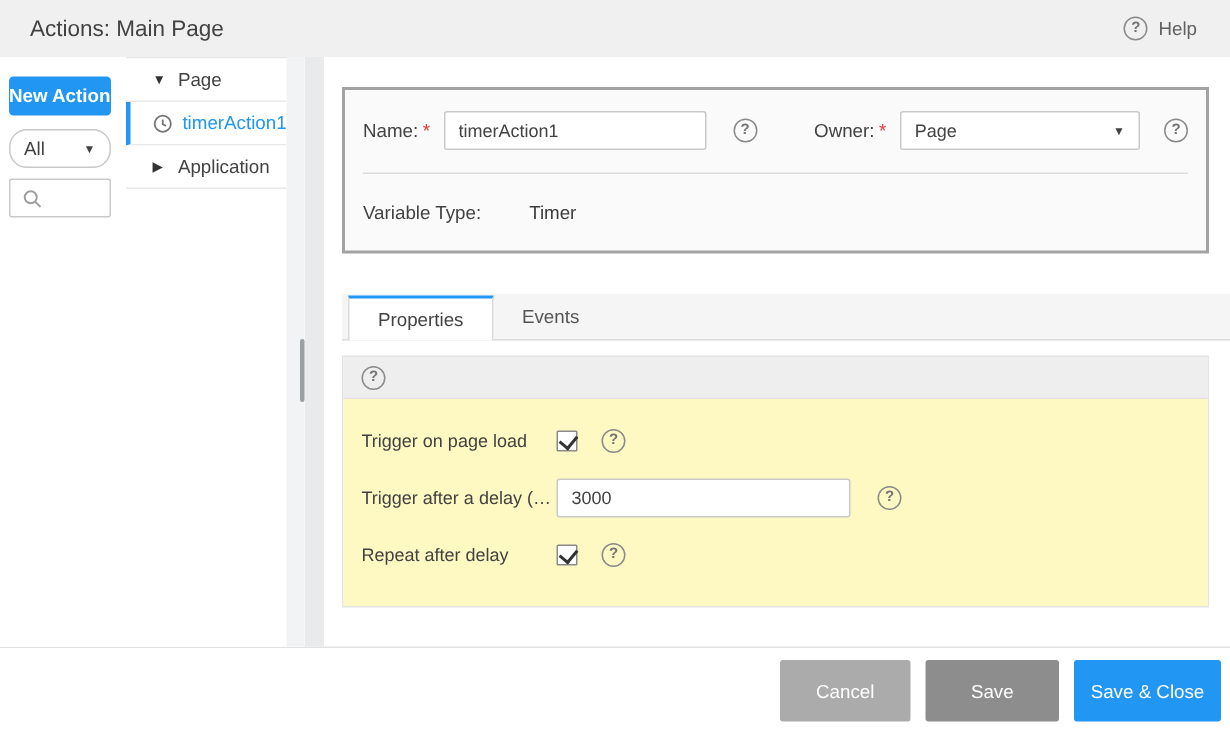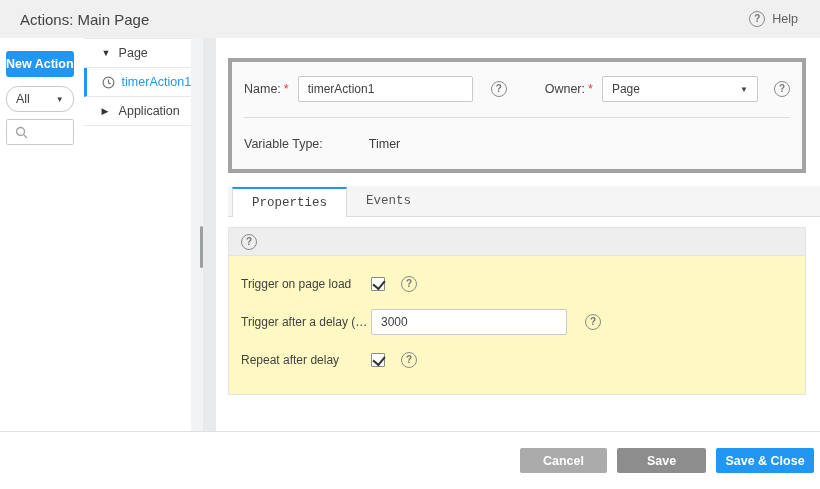--- a/index.html
+++ b/index.html
@@ -90,21 +90,21 @@
   }
 
   .gutter { width: 13px; flex: 0 0 13px; background: #e9eaeb; }
 
   
   .main { flex: 1 1 auto; background: #fff; padding: 20px 0 0 12px; min-width: 0; }
 
   .form-panel {
     width: 578px;
     background: #fafafa;
-    border: 4px solid #a3a3a3;
+    border: 2px solid #a3a3a3;
     padding: 12px 12px 14px 12px;
   }
   .form-row { display: flex; align-items: center; height: 30px; }
   .fld-label { font-size: 12.5px; color: #424242; white-space: nowrap; }
   .req { color: #e53935; margin: 0 0 0 3px; font-size: 12.5px; }
   .txt-input {
     height: 26px; border: 1px solid #c9c9c9; border-radius: 2px;
     background: #fff; font-size: 12px; font-family: inherit; color: #424242;
     padding: 0 9px; outline: none;
   }
@@ -114,24 +114,24 @@
   .owner-select {
     margin-left: 9px; width: 186px; height: 26px;
     border: 1px solid #c9c9c9; border-radius: 2px; background: #fff;
     display: flex; align-items: center; padding: 0 9px;
     font-size: 12px; color: #424242; cursor: pointer;
   }
   .owner-select .sel-label { flex: 1; }
   .form-row .qicon.after-owner { margin-left: 16px; }
   .form-divider { border: none; border-top: 1px solid #dcdcdc; margin: 13px 0 0 0; }
   .vartype-row { display: flex; margin-top: 19px; height: 18px; gap: 32px; }
-  .vartype-value { margin-left: 14px; font-size: 12.5px; color: #3c3c3c; }
-
-  
-  .tabstrip { margin-top: 13px; width: 592px; font-family: Liberation Mono, monospace; }
+  .vartype-value { font-size: 12.5px; color: #3c3c3c; }
+
+  
+  .tabstrip { margin-top: 27px; width: 592px; }
   .tabs {
     display: flex; align-items: flex-end;
     height: 31px; background: #f5f5f6;
     border-bottom: 1px solid #dcdcdc;
   }
   .tab {
     height: 30px; display: flex; align-items: center;
     padding: 0 19px; font-size: 12.5px; color: #555;
     cursor: pointer;
   }
@@ -178,22 +178,22 @@
   .b-row .qicon.after-input { margin-left: 18px; }
 
   
   .footer {
     height: 58px; flex: 0 0 58px;
     background: #fff; border-top: 1px solid #e1e1e1;
     display: flex; align-items: center; justify-content: flex-end;
     gap: 10px; padding-right: 6px;
   }
   .footer button {
-    height: 25px; border: none; border-radius: 2px;
-    color: #fff; font-size: 12.5px; font-weight: bold;
+    height: 41px; border: none; border-radius: 2px;
+    color: #fff; font-size: 12.5px; font-weight: normal;
     font-family: inherit; cursor: pointer;
   }
   .btn-cancel { width: 87px; background: #ababab; }
   .btn-save { width: 89px; background: #8d8d8d; }
   .btn-save-close { width: 98px; background: #2196f3; }
 
   .clock-icon-svg, .search-icon-svg { display: block; }
 </style>
 </head>
 <body>

